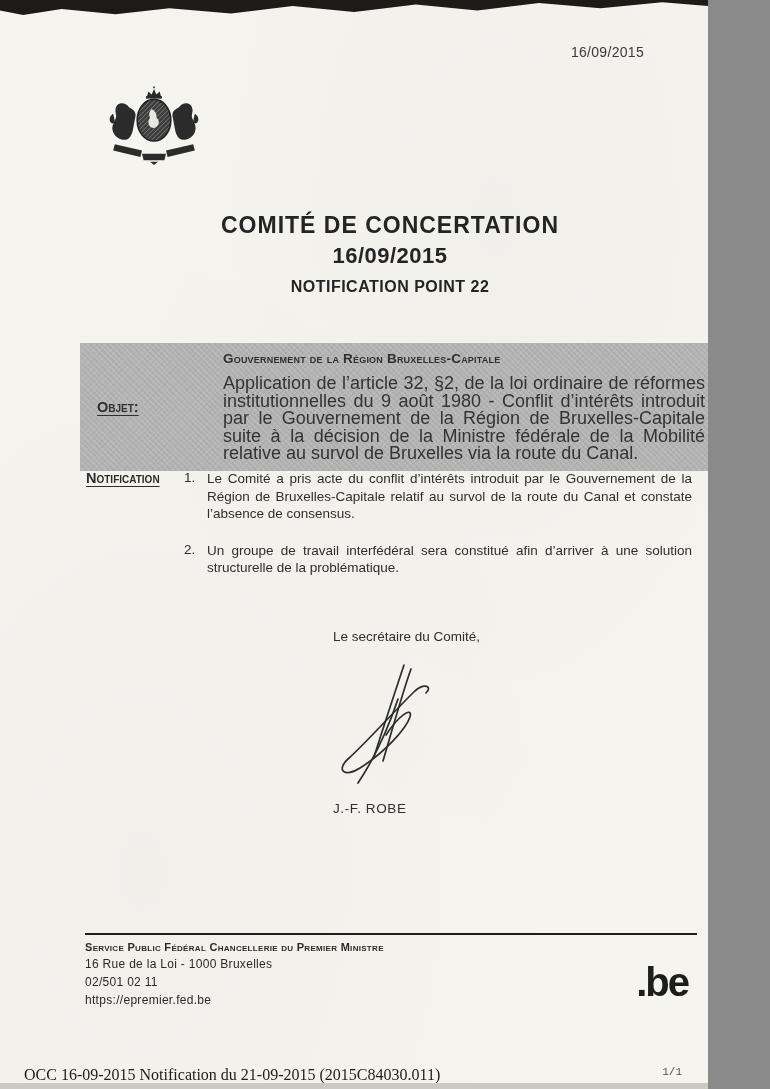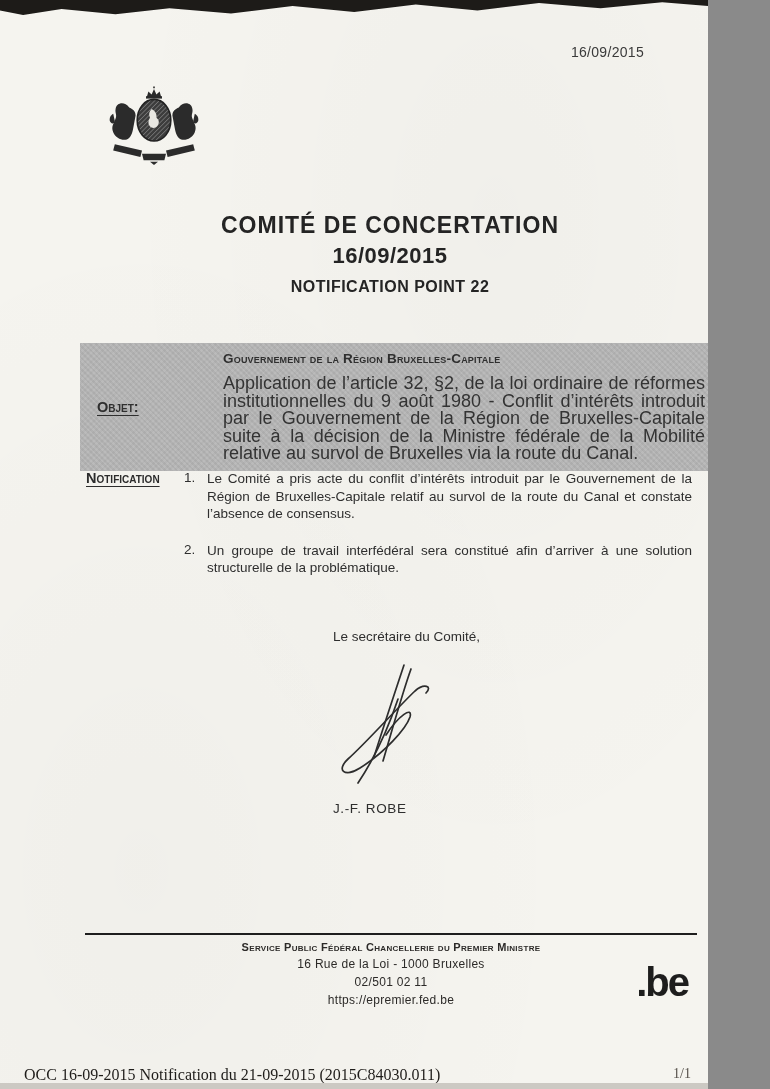--- a/index.html
+++ b/index.html
@@ -87,36 +87,36 @@
   .notif-list{position:absolute;left:184px;top:470px;width:508px;}
   .notif-item{display:flex;margin-bottom:19px;}
   .notif-num{flex:0 0 23px;font-size:13.5px;color:#2e2e2e;}
   .notif-text{flex:1;font-size:13.5px;line-height:17.5px;text-align:justify;color:#2e2e2e;}
   
   .sig-role{position:absolute;left:333px;top:629px;font-size:13.5px;color:#2e2e2e;}
   .sig-img{position:absolute;left:336px;top:654px;width:100px;height:140px;}
   .sig-name{position:absolute;left:333px;top:801px;font-size:13.5px;letter-spacing:.6px;color:#2e2e2e;}
   
   .footer-rule{position:absolute;left:85px;top:933px;width:612px;height:2px;background:#1e1e1e;}
-  .footer-block{position:absolute;left:85px;top:941px;width:612px;text-align:center;color:#2c2a28;}
+  .footer-block{position:absolute;left:85px;top:941px;width:612px;text-align:left;color:#2c2a28;}
   .footer-org{font-size:11px;font-variant:small-caps;font-weight:600;letter-spacing:.3px;}
   .footer-line{font-size:12px;margin-top:4px;letter-spacing:.3px;}
   .be-logo{
     position:absolute;right:20px;top:960px;
     font-size:40px;font-weight:bold;letter-spacing:-2px;color:#1d1d1d;
   }
   
   .scan-file{
     position:absolute;left:24px;top:1066px;
     font-family:"Liberation Serif", serif;font-size:16px;color:#1f1d1a;
     white-space:nowrap;
   }
   .scan-page-num{
-    position:absolute;right:17px;top:1066px;
-    font-family:Liberation Serif, serif;font-size:14px;color:#55504a;
+    position:absolute;right:26px;top:1066px;
+    font-family:Liberation Mono, monospace;font-size:11px;color:#55504a;
   }
 </style>
 </head>
 <body>
 
 <div class="page">
 
   <div class="scan-top"></div>
   <div class="scan-right-shade"></div>
   <div class="scan-right-line"></div>

